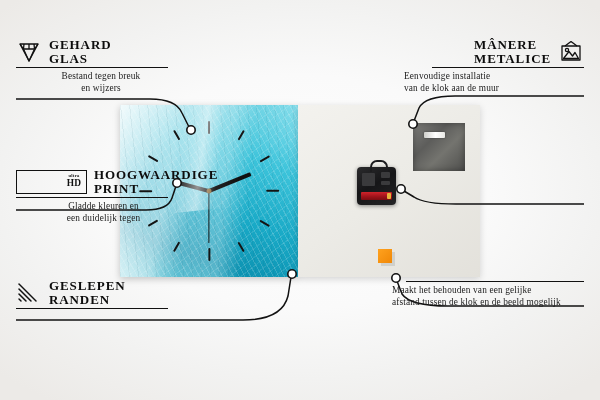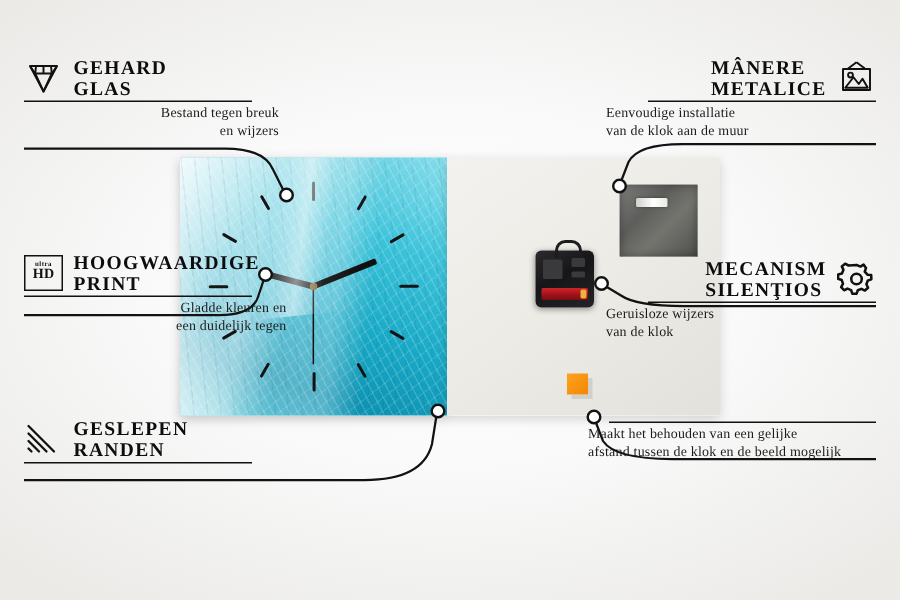--- a/index.html
+++ b/index.html
@@ -94,29 +94,29 @@
   .c-title{
     font-size:13px;font-weight:700;letter-spacing:.9px;color:#0d0d0d;
     line-height:13.5px;text-transform:uppercase;
   }
   .c-rule{border-bottom:1.1px solid #111;margin-top:2px;}
   .c-desc{
     font-size:9.3px;line-height:11.6px;color:#1b1b1b;margin-top:3px;letter-spacing:.15px;
   }
   .left .c-head{justify-content:flex-start;}
   .left .c-title{text-align:left;}
-  .left .c-desc{text-align:right;}
+  .left .c-desc{text-align:center;}
   .right .c-head{justify-content:flex-end;}
   .right .c-title{text-align:left;}
   .right .c-desc{}
   .ico{width:26px;height:24px;flex:0 0 auto;display:block;}
   .hd-box{
     width:24px;height:22px;border:1.4px solid #111;border-radius:0;
     display:flex;flex-direction:column;align-items:center;justify-content:center;
-    line-height:1;flex:0 0 auto;
+    line-height:1;flex:0 0 auto;padding-left:45px;
   }
   .hd-u{font-size:4.6px;font-weight:700;letter-spacing:.3px;color:#111;}
   .hd-h{font-size:9.4px;font-weight:700;letter-spacing:.2px;color:#111;margin-top:.5px;}
 </style>
 </head>
 <body>
 
 <div id="stage">
 
   <div class="photo">
@@ -257,39 +257,20 @@
         </g>
       </svg>
     </div>
     <div class="c-rule" style="width:152px;margin-left:auto;"></div>
     <div class="c-desc">
       <div>Eenvoudige installatie</div>
       <div>van de klok aan de muur</div>
     </div>
   </div>
 
-  <div class="callout right" style="left:404px;top:172px;width:180px;">
-    <div class="c-head">
-      <div>
-        <div class="c-title">MECANISM</div>
-        <div class="c-title">SILENŢIOS</div>
-      </div>
-      <svg class="ico" viewBox="0 0 26 24">
-        <g fill="none" stroke="#111" stroke-width="1.7" stroke-linejoin="round">
-          <path d="M13,2.6 l2.6,1.1 2.1,-1.3 1.6,2.3 -0.8,2.4 1.8,2 2.5,0.3 0.1,2.8 -2.4,0.9 -0.9,2.4 1.1,2.3 -2.1,1.9 -2.3,-1.1 -2.4,0.9 -0.9,2.4 -2.8,-0.1 -0.8,-2.4 -2.4,-1 -2.3,1.1 -1.9,-2.1 1.2,-2.3 -0.9,-2.4 -2.4,-0.9 0.1,-2.8 2.5,-0.7 1,-2.4 -1.1,-2.3 2.2,-1.8 2.3,1.2 z"></path>
-          <circle cx="13" cy="12" r="3.5"></circle>
-        </g>
-      </svg>
-    </div>
-    <div class="c-rule" style="width:152px;margin-left:auto;"></div>
-    <div class="c-desc">
-      <div>Geruisloze wijzers</div>
-      <div>van de klok</div>
-    </div>
-  </div>
 
   <div class="callout right" style="left:392px;top:279px;width:192px;">
     <div class="c-rule" style="width:178px;margin-left:auto;"></div>
     <div class="c-desc">
       <div>Maakt het behouden van een gelijke</div>
       <div>afstand tussen de klok en de beeld mogelijk</div>
     </div>
   </div>
 
 </div>

